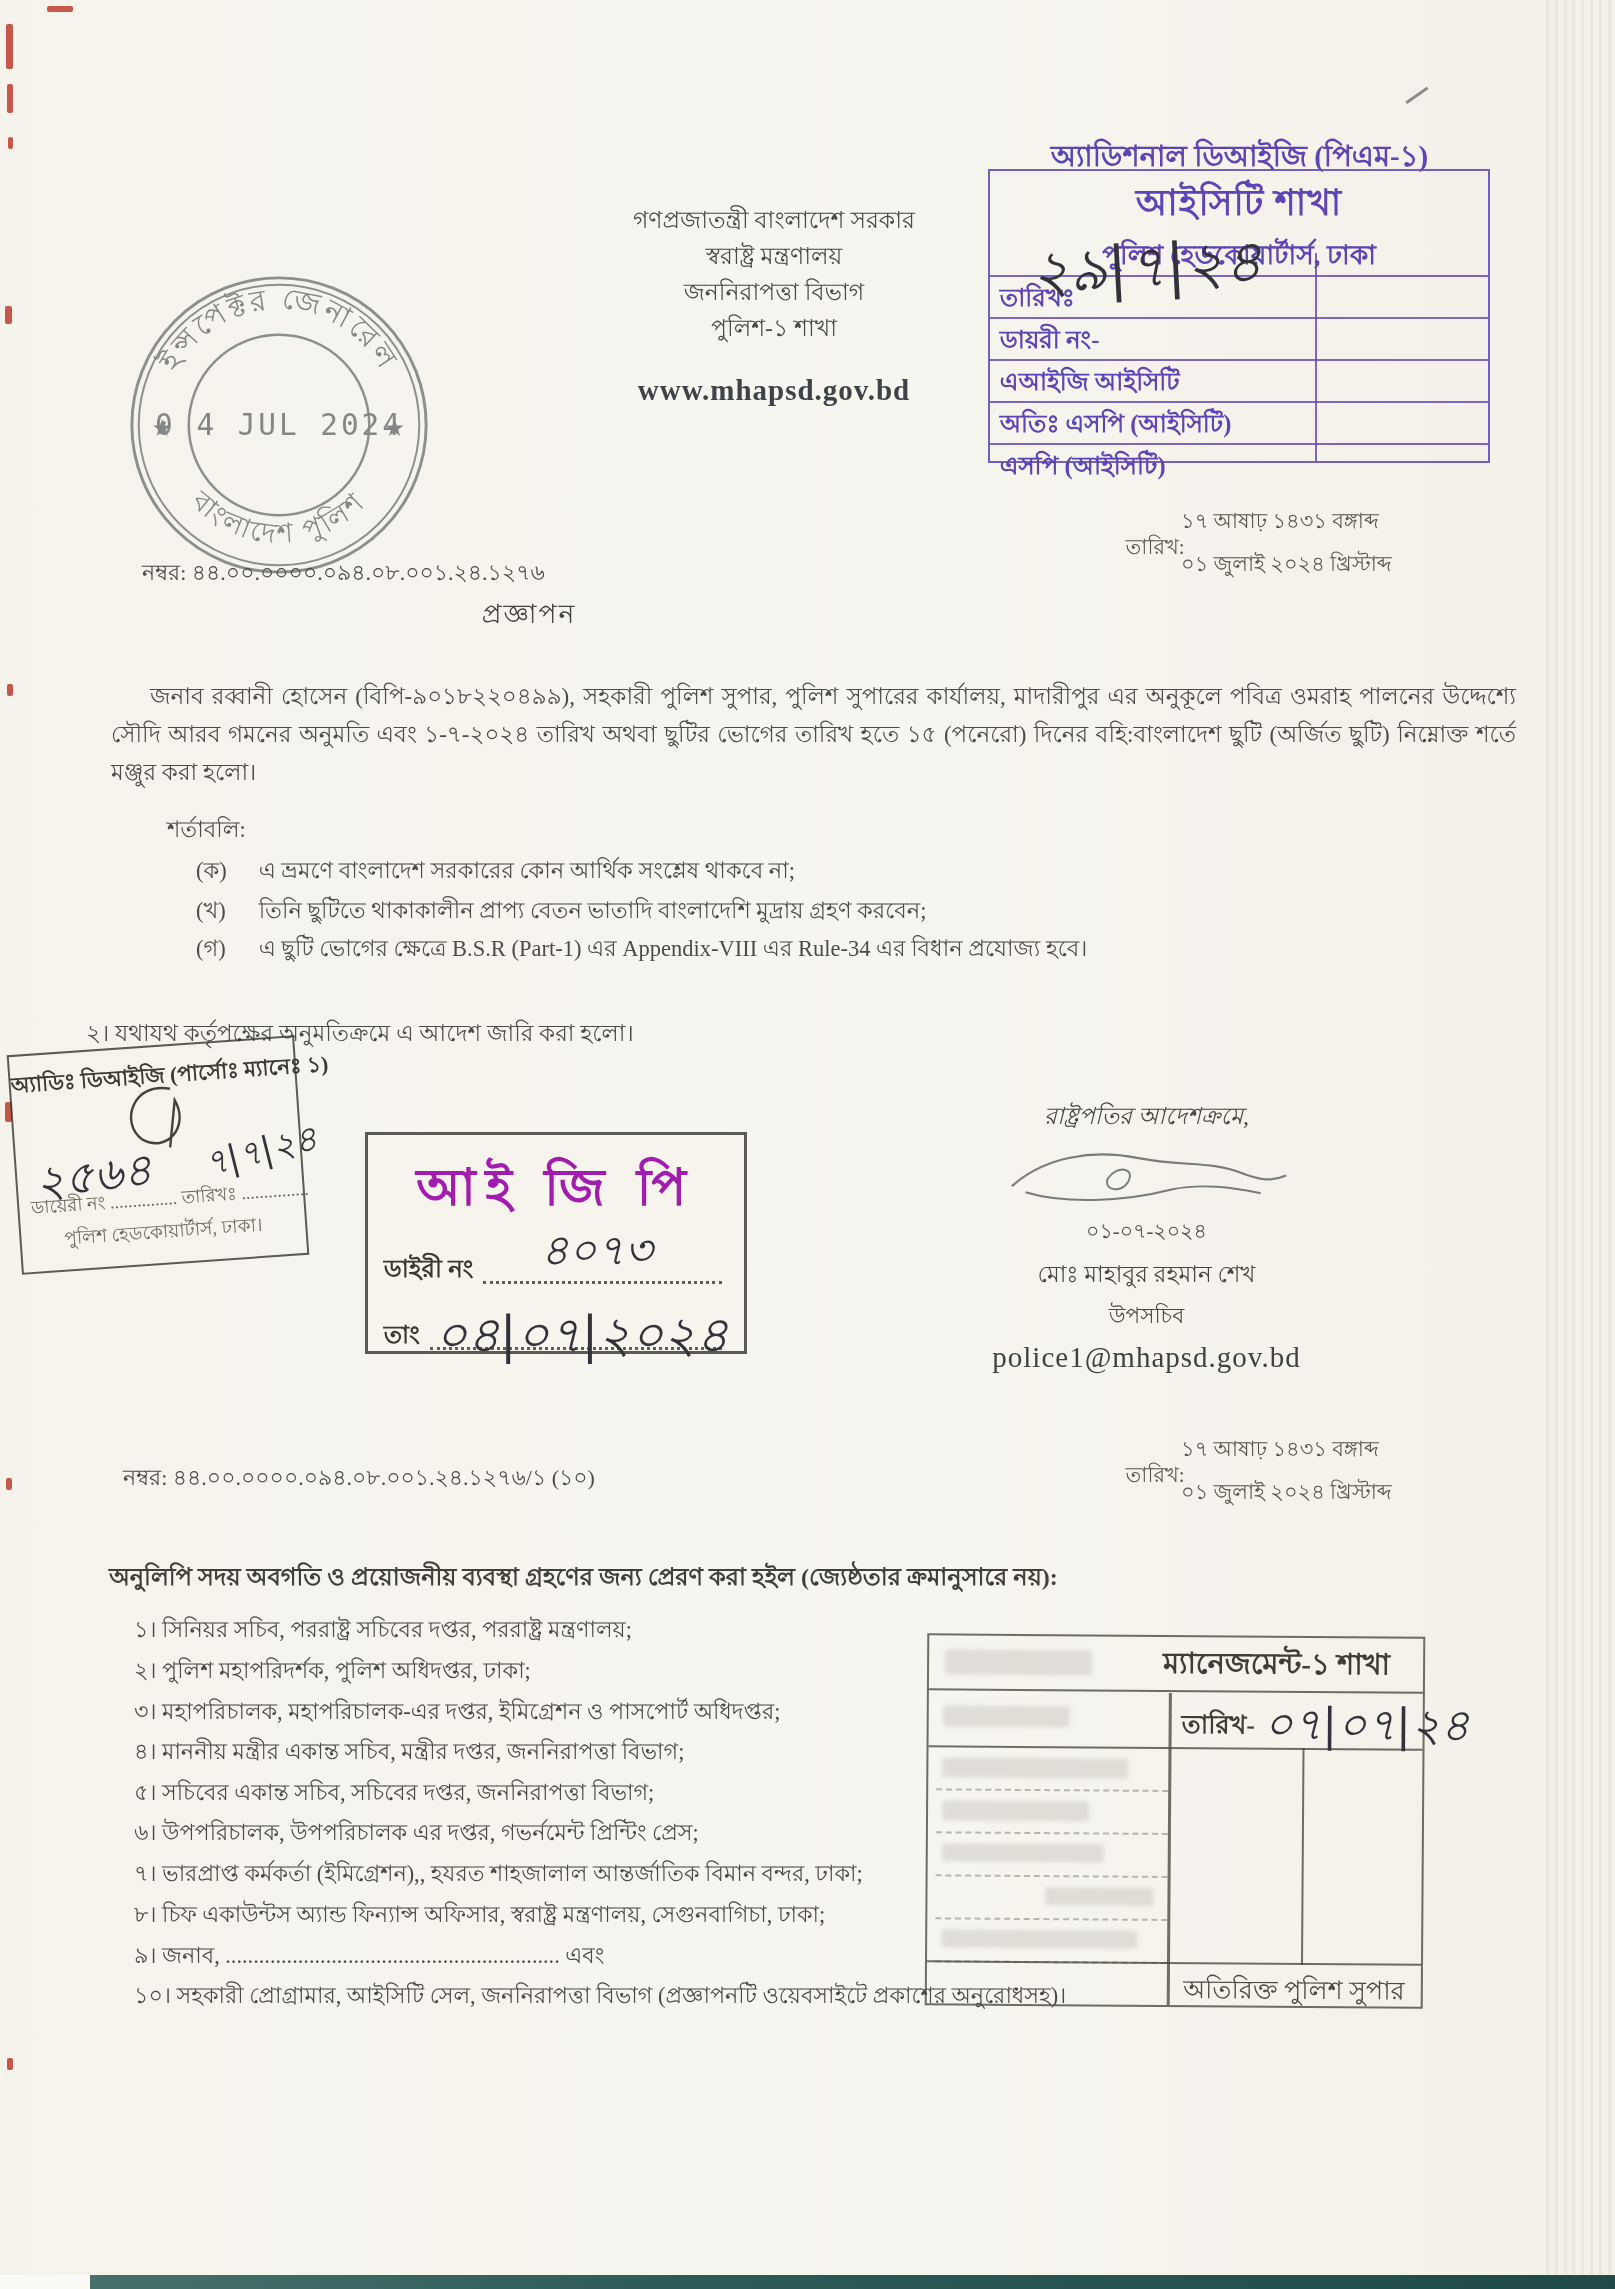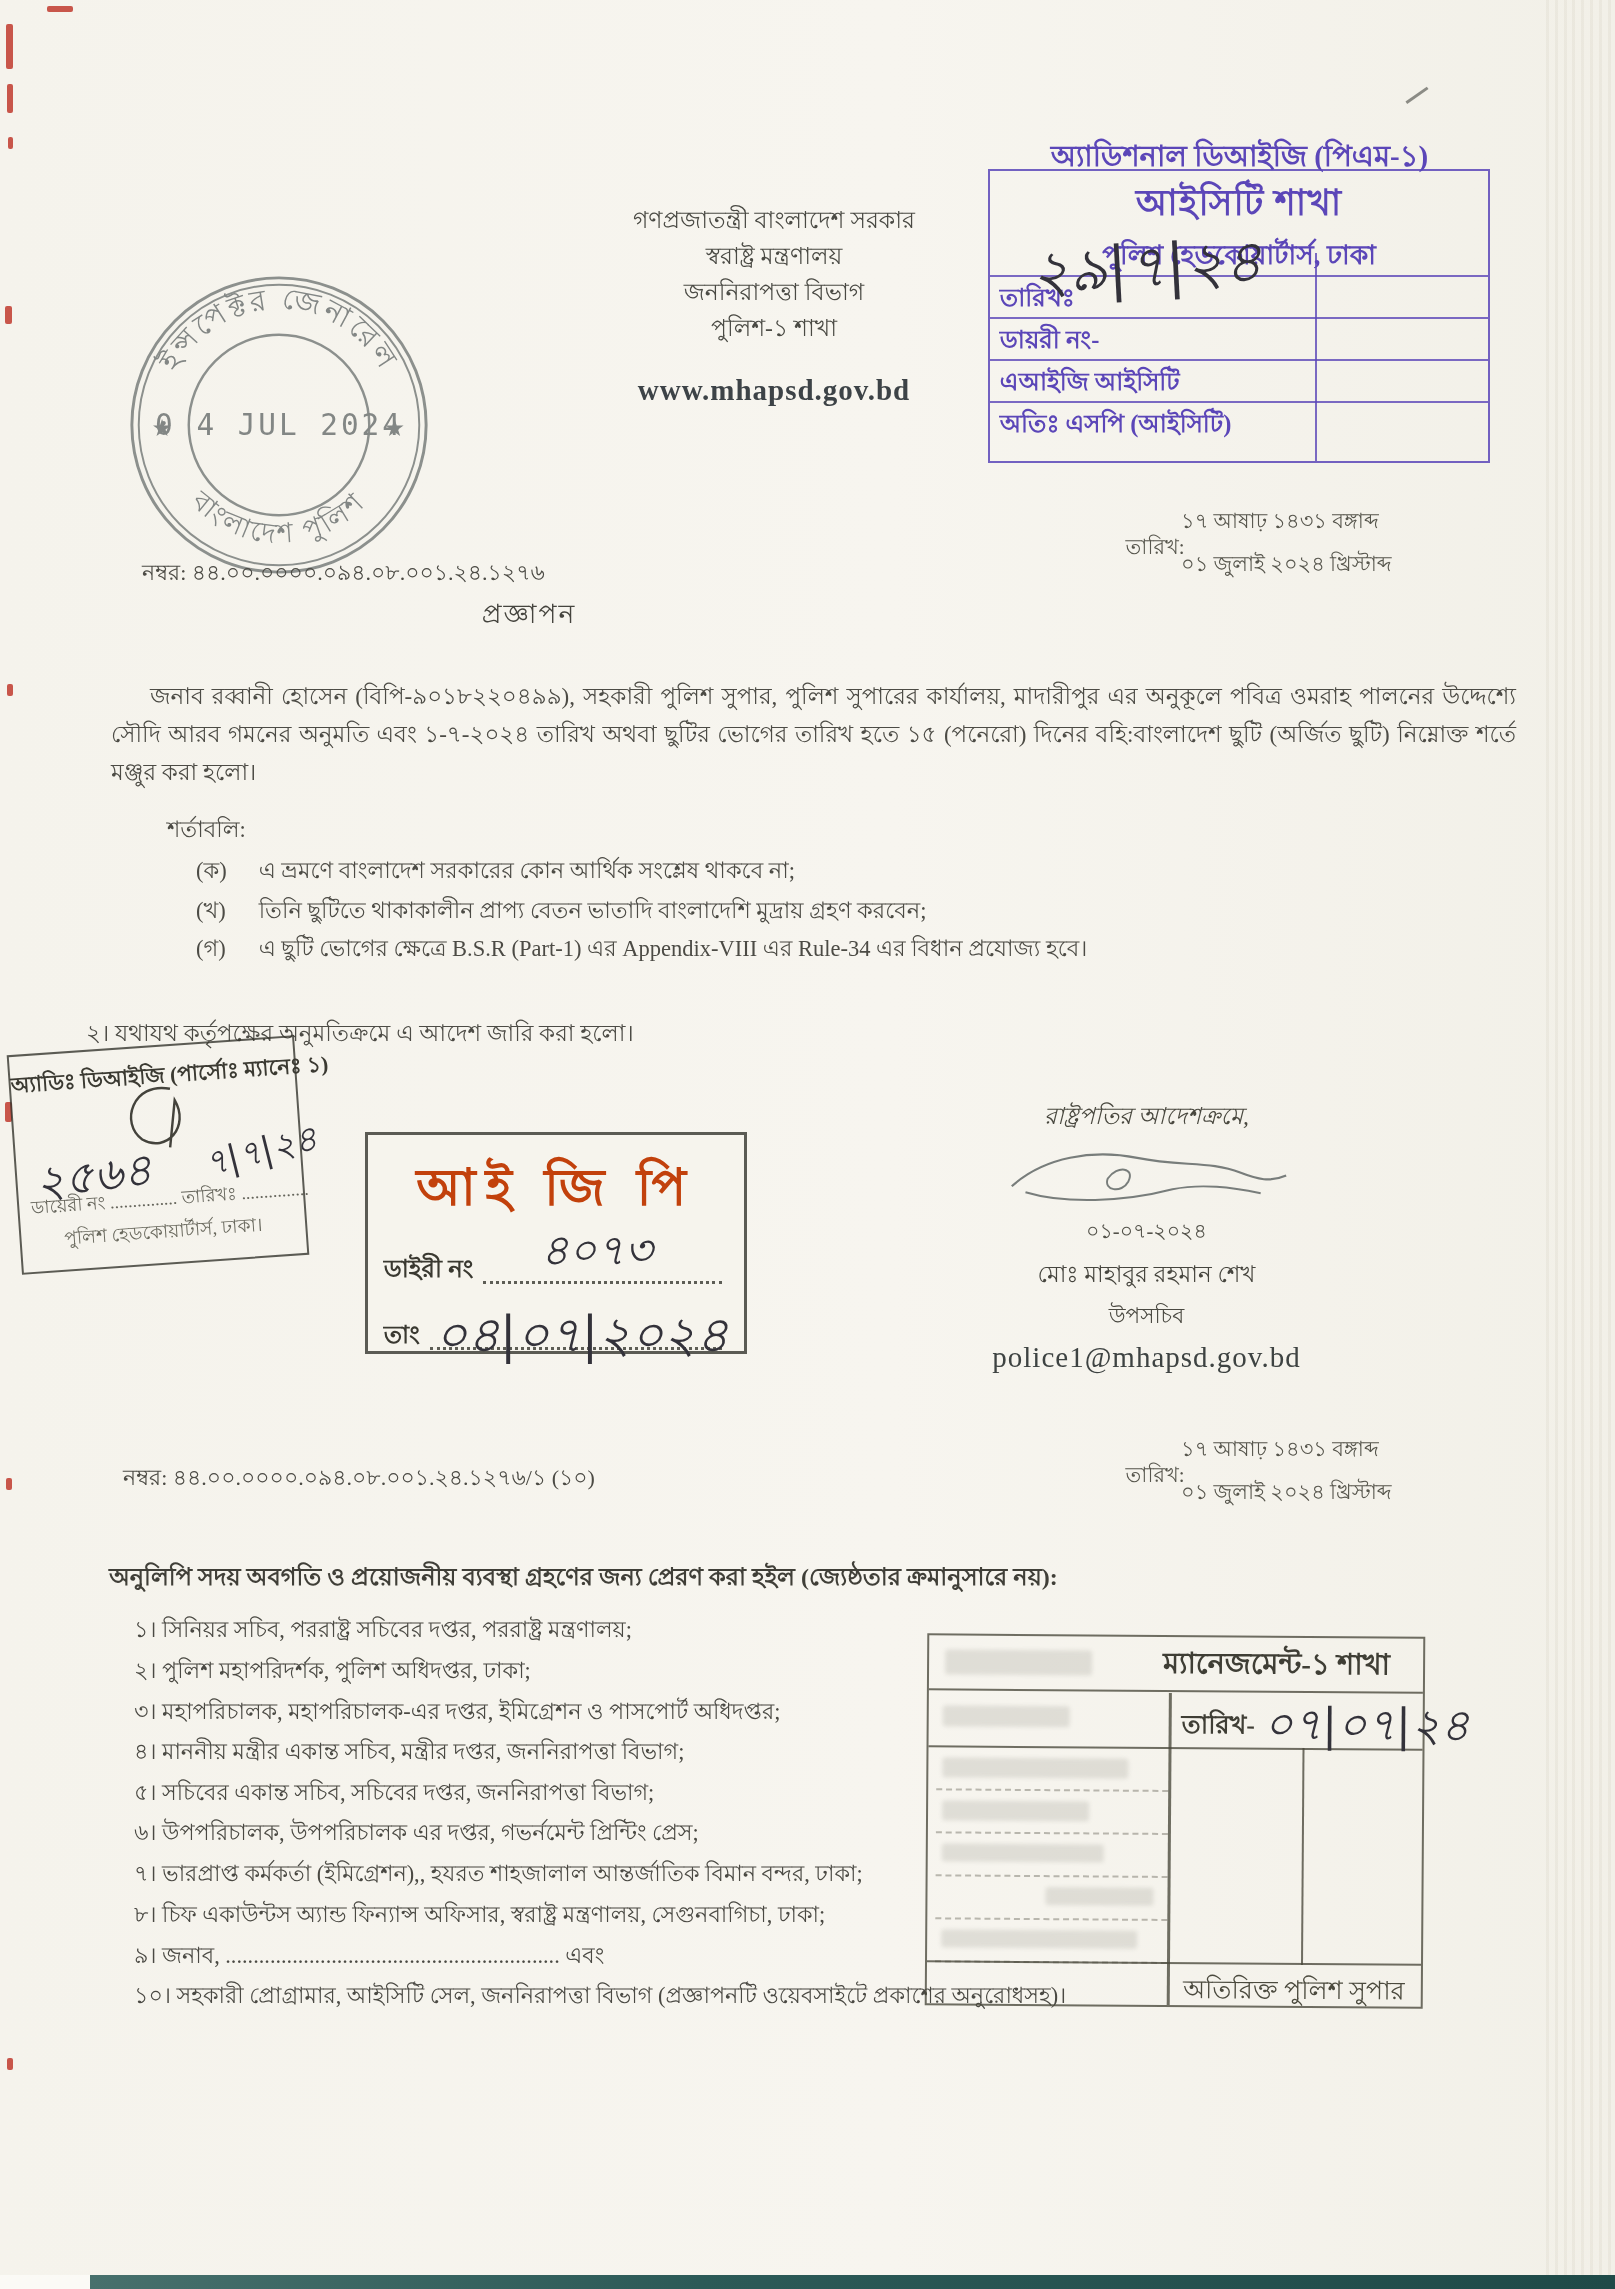--- a/index.html
+++ b/index.html
@@ -74,20 +74,21 @@
   <div class="abs c purple nw" style="left:1019px;top:133px;width:441px;font-size:29px;font-weight:bold;">অ্যাডিশনাল ডিআইজি (পিএম-১)</div>
 
   <div class="abs ict" style="left:988px;top:169px;width:498px;height:290px;">
     <div class="c ict-title nw" style="margin-top:3.9px;">আইসিটি শাখা</div>
     <div class="c ict-sub nw">পুলিশ হেডকোয়ার্টার্স, ঢাকা</div>
     <div class="abs" style="left:0;right:0;top:82px;margin-top:22px;">
       <div class="ict-row nw"><span>তারিখঃ</span></div>
       <div class="ict-row nw"><span>ডায়রী নং-</span></div>
       <div class="ict-row nw"><span>এআইজি আইসিটি</span></div>
       <div class="ict-row nw"><span>অতিঃ এসপি (আইসিটি)</span></div>
+      <div class="ict-row nw"><span>এসপি (আইসিটি)</span></div>
     </div>
     <div class="ict-vline" style="left:325px;top:82px;bottom:0;"></div>
     <div class="abs hand nw" style="left:41px;top:51px;font-size:59px;transform:rotate(-3deg);">২৯|৭|২৪</div>
   </div>
 
   <div class="abs sealwrap" style="left:125px;top:271px;">
     <svg width="308" height="308" viewBox="0 0 314 314">
       <circle cx="157" cy="157" r="150" fill="none" stroke="#7a7f7d" stroke-width="3"></circle>
       <circle cx="157" cy="157" r="143" fill="none" stroke="#7a7f7d" stroke-width="2"></circle>
       <circle cx="157" cy="157" r="92" fill="none" stroke="#7a7f7d" stroke-width="2.5"></circle>
@@ -142,21 +143,21 @@
     <svg class="abs" style="left:98px;top:33px;" width="88" height="76" viewBox="0 0 90 78">
       <path d="M62,10 C24,0 8,42 30,60 C54,76 80,50 66,22 L58,70" fill="none" stroke="#44433c" stroke-width="2.5"></path>
     </svg>
     <div class="abs hand nw" style="left:17.6px;top:90px;font-size:45px;transform:rotate(-3deg);">২৫৬৪</div>
     <div class="abs hand nw" style="left:188px;top:84px;font-size:35px;transform:rotate(-10deg);">৭|৭|২৪</div>
     <div class="abs nw" style="left:11.8px;bottom:47px;font-size:18px;color:rgba(60,60,50,.78);">ডায়েরী নং ............... তারিখঃ ...............</div>
     <div class="c nw" style="position:absolute;left:0;right:0;bottom:13.7px;font-size:18.6px;color:rgba(70,70,58,.8);">পুলিশ হেডকোয়ার্টার্স, ঢাকা।</div>
   </div>
 
   <div class="abs inkbox" style="left:365px;top:1132px;width:382px;height:222px;border-width:3.4px;background:#f6f4ed;">
-    <div class="c nw" style="margin-top:13.7px;font-size:51px;font-weight:bold;letter-spacing:9.8px;color:#c2410c;">আই জি পি</div>
+    <div class="c nw" style="margin-top:13.7px;font-size:51px;font-weight:bold;letter-spacing:9.8px;color:#a21caf;">আই জি পি</div>
     <div class="igp-line" style="top:110px;height:45px;">
       <span class="igp-label nw">ডাইরী নং</span>
       <span class="dots"></span>
       <span class="abs hand nw" style="left:157px;top:-27.4px;font-size:43px;text-align:center;">৪০৭৩</span>
     </div>
     <div class="igp-line" style="top:176px;height:45px;">
       <span class="igp-label nw">তাং</span>
       <span class="dots"></span>
       <span class="abs hand nw" style="left:51px;top:-13.7px;font-size:50px;">০৪|০৭|২০২৪</span>
     </div>

